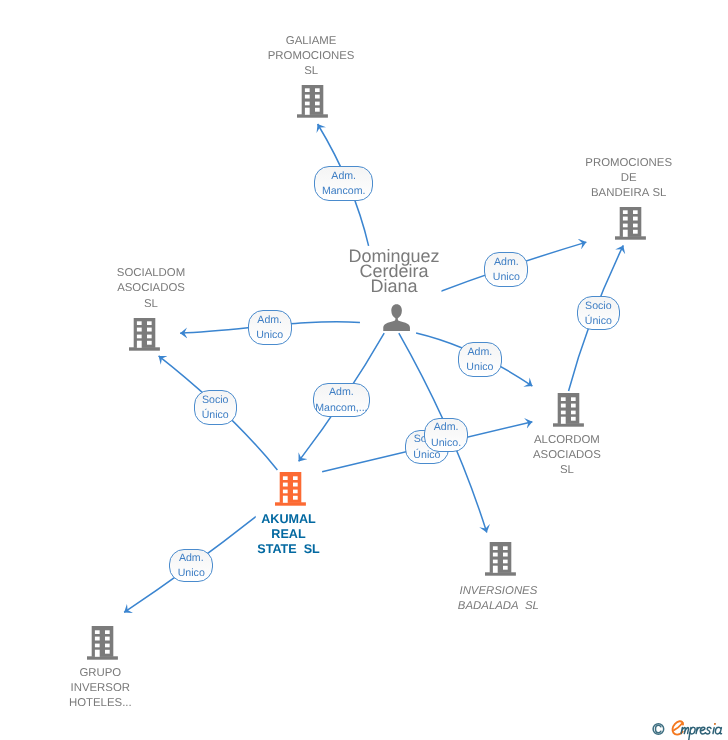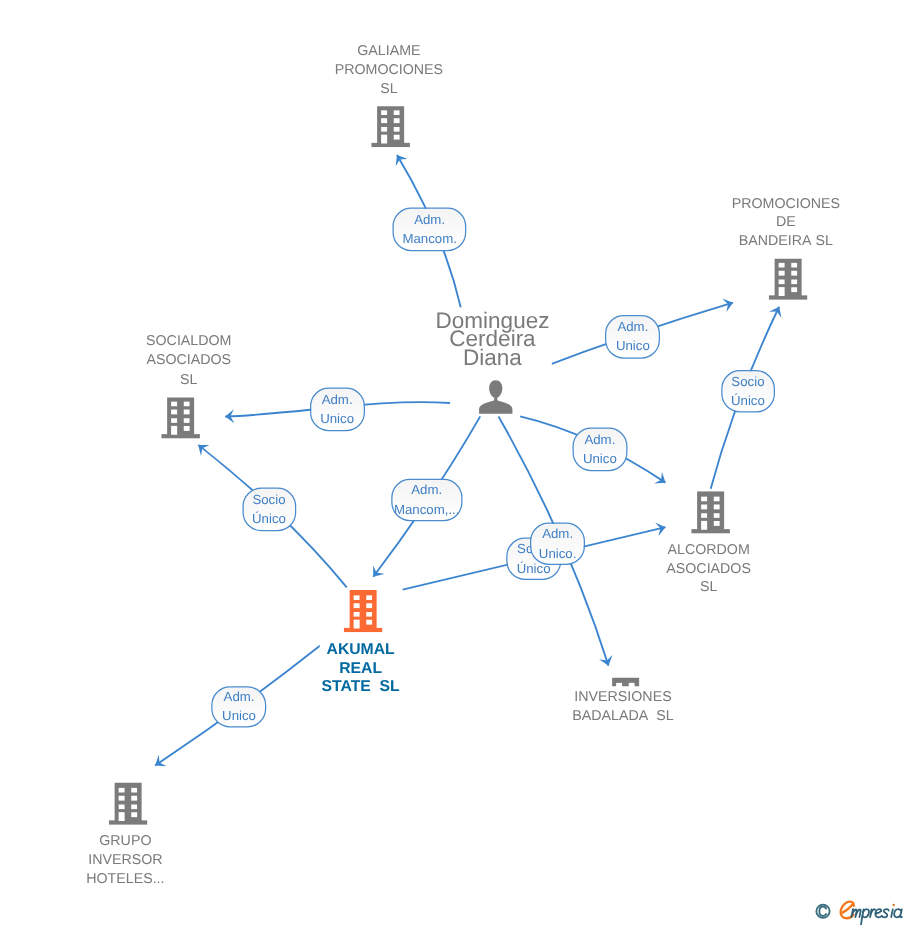--- a/index.html
+++ b/index.html
@@ -157,21 +157,21 @@
             <rect x="4.7" y="0" width="21.6" height="30.8" fill="#7b7b7b"></rect>
             <rect x="7.9" y="4.3" width="4.75" height="3.7" fill="#ffffff"></rect>
             <rect x="18.0" y="4.3" width="4.65" height="3.7" fill="#ffffff"></rect>
             <rect x="7.9" y="10.6" width="4.8" height="3.9" fill="#ffffff"></rect>
             <rect x="18.0" y="10.6" width="4.7" height="3.9" fill="#ffffff"></rect>
             <rect x="7.9" y="17.6" width="4.75" height="3.7" fill="#ffffff"></rect>
             <rect x="18.0" y="17.6" width="4.65" height="3.7" fill="#ffffff"></rect>
             <rect x="7.9" y="23.7" width="4.8" height="7.1" fill="#ffffff"></rect>
             <rect x="18.0" y="23.8" width="4.7" height="3.9" fill="#ffffff"></rect>
           </svg></div>
-        <div class="nodelabel" style="left: 498.4px; transform: translateX(-50%); top: 549px;">
+        <div class="nodelabel" style="left: 498.4px; transform: translateX(-50%); top: 582px; font-style: italic;">
           <span>INVERSIONES</span>
           <span>BADALADA&nbsp;&nbsp;SL</span>
         </div>
       </div>
       <div class="node">
         <div class="icon" style="left: 86.5px; top: 626.1px;"><svg width="31" height="34" viewBox="0 0 31 34">
             <rect x="0" y="30.3" width="30.9" height="3.4" fill="#7b7b7b"></rect>
             <rect x="4.7" y="0" width="21.6" height="30.8" fill="#7b7b7b"></rect>
             <rect x="7.9" y="4.3" width="4.75" height="3.7" fill="#ffffff"></rect>
             <rect x="18.0" y="4.3" width="4.65" height="3.7" fill="#ffffff"></rect>

